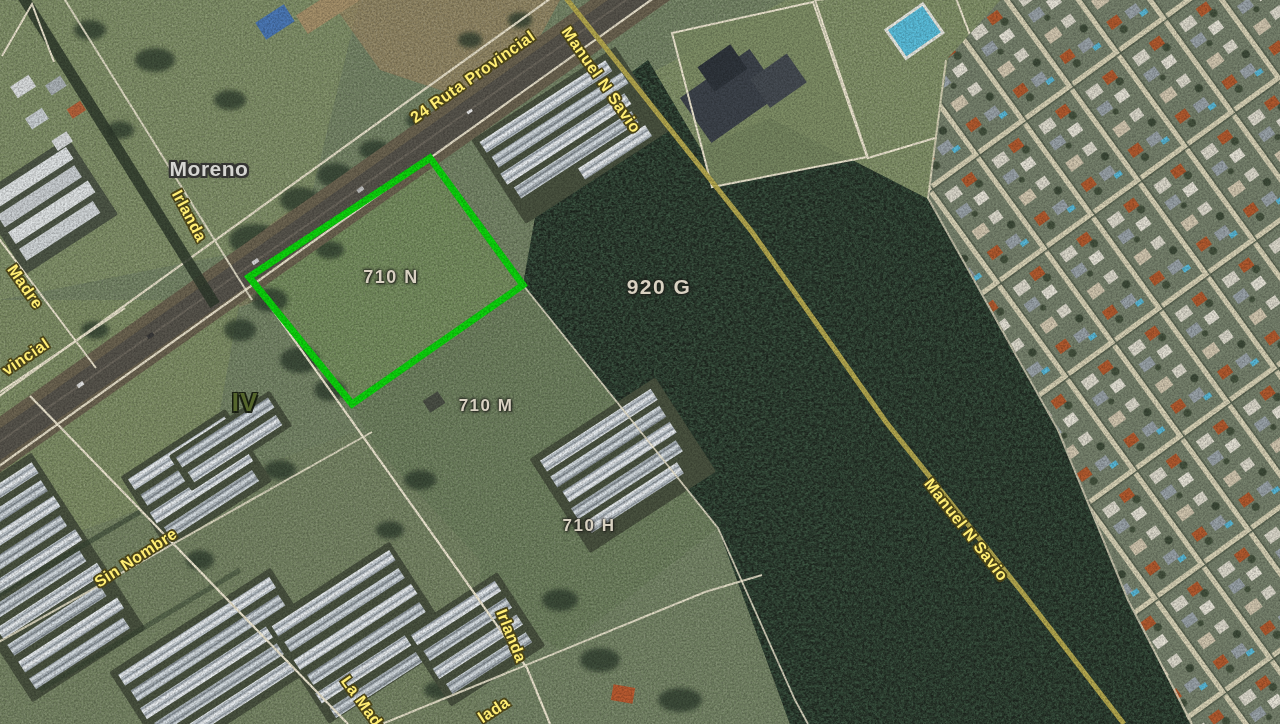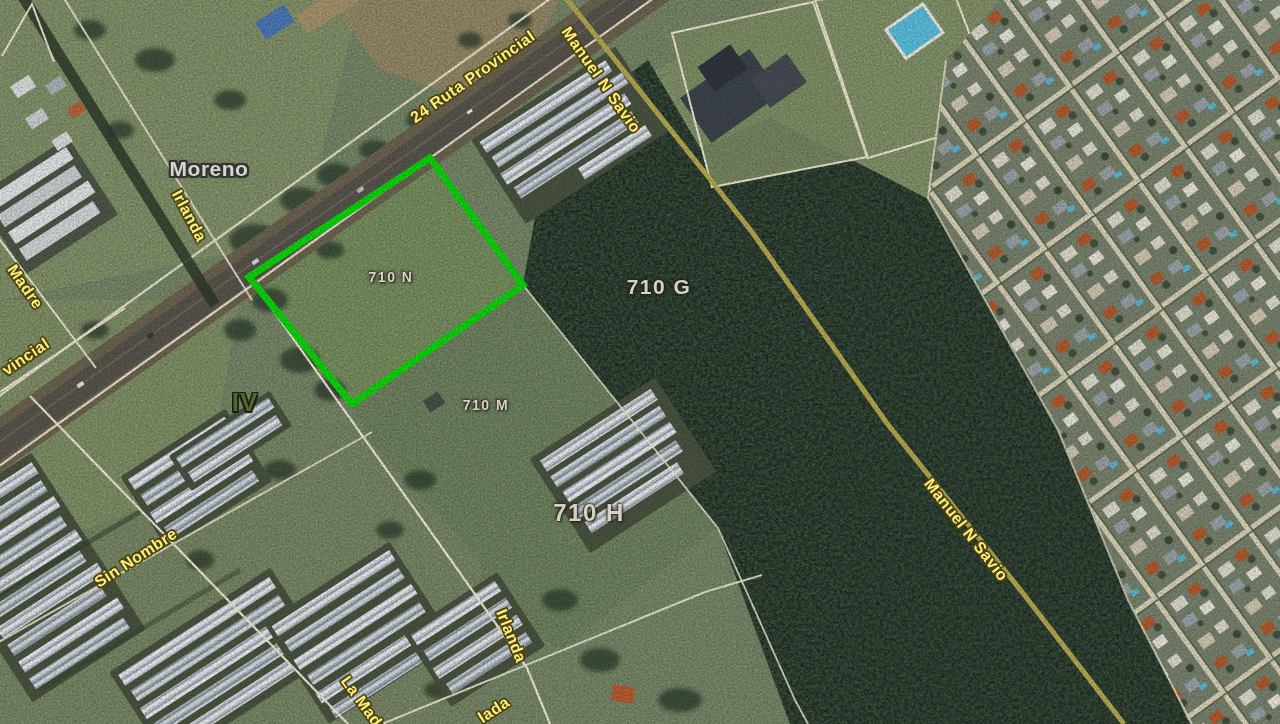--- a/index.html
+++ b/index.html
@@ -311,18 +311,18 @@
       <div class="map-label road" style="left: 601px; top: 80px; font-size: 16px; transform: translate(-50%, -50%) rotate(55deg);">Manuel N Savio</div>
       <div class="map-label road" style="left: 189px; top: 216px; font-size: 16px; transform: translate(-50%, -50%) rotate(62deg);">Irlanda</div>
       <div class="map-label road" style="left: 25px; top: 287px; font-size: 16px; transform: translate(-50%, -50%) rotate(55deg);">Madre</div>
       <div class="map-label road" style="left: 26px; top: 357px; font-size: 16px; transform: translate(-50%, -50%) rotate(-34deg);">vincial</div>
       <div class="map-label area" style="left: 209px; top: 402px; font-size: 26px; transform: translate(-50%, -50%) rotate(0deg); margin-left: 36px;">IV</div>
       <div class="map-label road" style="left: 136px; top: 558px; font-size: 16px; transform: translate(-50%, -50%) rotate(-33deg);">Sin Nombre</div>
       <div class="map-label road" style="left: 366px; top: 708px; font-size: 16px; transform: translate(-50%, -50%) rotate(54deg);">La Madre</div>
       <div class="map-label road" style="left: 511px; top: 636px; font-size: 16px; transform: translate(-50%, -50%) rotate(68deg);">Irlanda</div>
       <div class="map-label road" style="left: 494px; top: 710px; font-size: 16px; transform: translate(-50%, -50%) rotate(-33deg);">lada</div>
       <div class="map-label road" style="left: 966px; top: 530px; font-size: 16px; transform: translate(-50%, -50%) rotate(52deg);">Manuel N Savio</div>
-      <div class="map-label parcel" style="left: 391px; top: 277px; font-size: 14px; transform: translate(-50%, -50%) rotate(0deg);">710 N</div>
-      <div class="map-label parcel" style="left: 659px; top: 286px; font-size: 21px; transform: translate(-50%, -50%) rotate(0deg);">710 G</div>
-      <div class="map-label parcel" style="left: 486px; top: 405px; font-size: 14px; transform: translate(-50%, -50%) rotate(0deg);">710 M</div>
-      <div class="map-label parcel" style="left: 589px; top: 513px; font-size: 24px; transform: translate(-50%, -50%) rotate(0deg);">710 H</div>
+      <div class="map-label parcel" style="left: 391px; top: 277px; font-size: 18px; transform: translate(-50%, -50%) rotate(0deg);">710 N</div>
+      <div class="map-label parcel" style="left: 659px; top: 286px; font-size: 21px; transform: translate(-50%, -50%) rotate(0deg);">920 G</div>
+      <div class="map-label parcel" style="left: 486px; top: 405px; font-size: 17px; transform: translate(-50%, -50%) rotate(0deg);">710 M</div>
+      <div class="map-label parcel" style="left: 589px; top: 525px; font-size: 17px; transform: translate(-50%, -50%) rotate(0deg);">710 H</div>
     </div>
 </div>
 
 </body></html>

